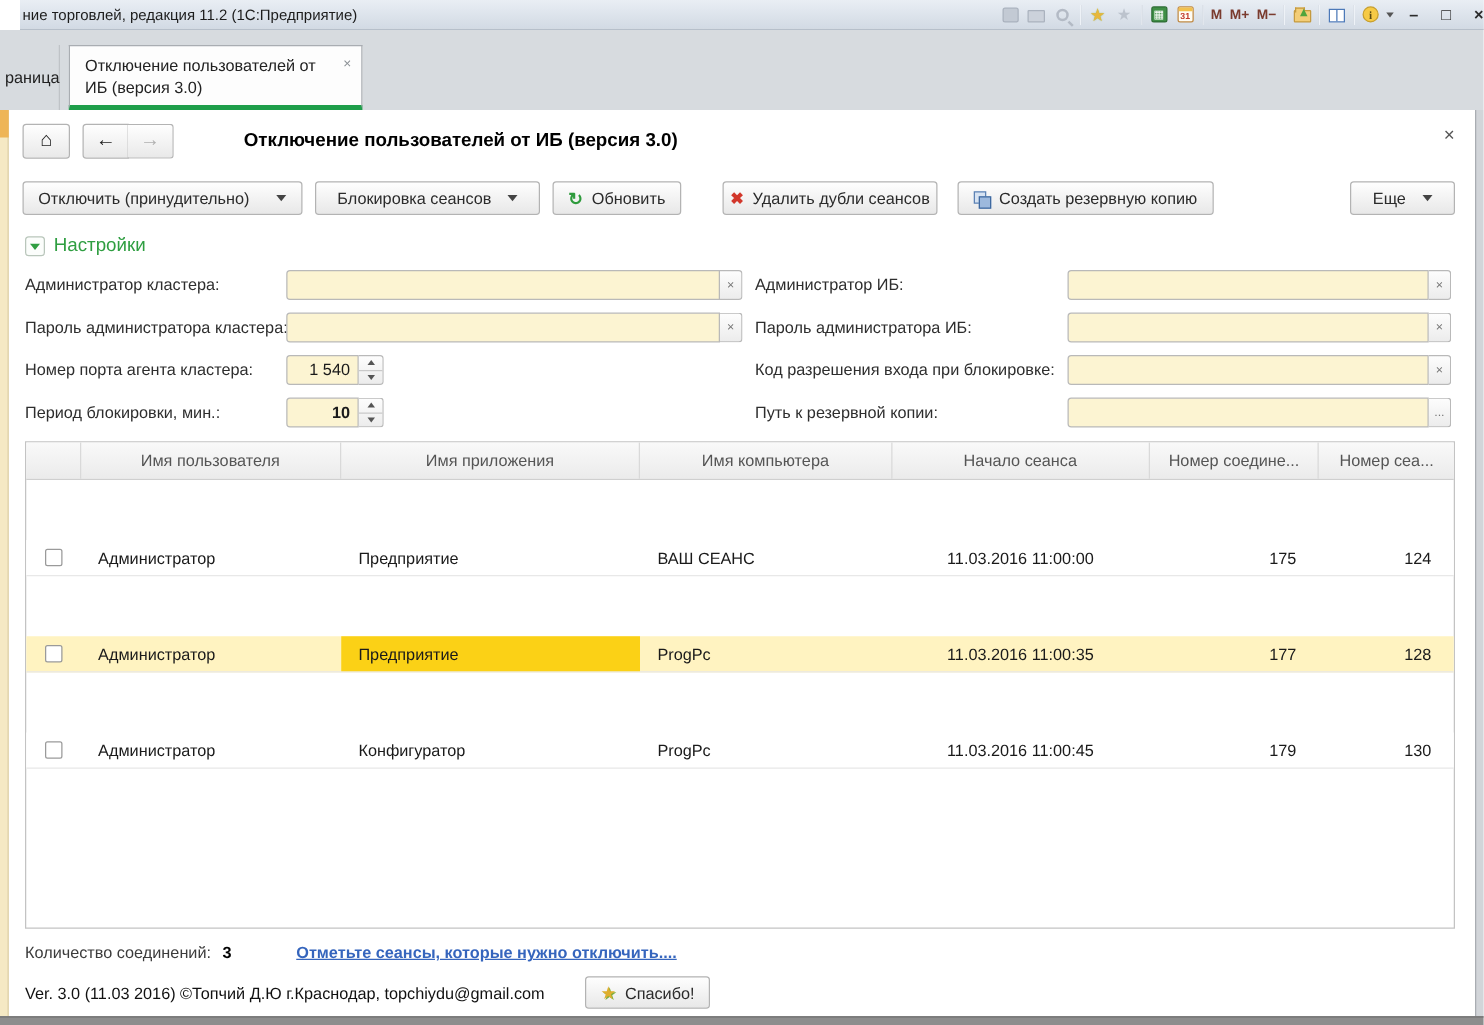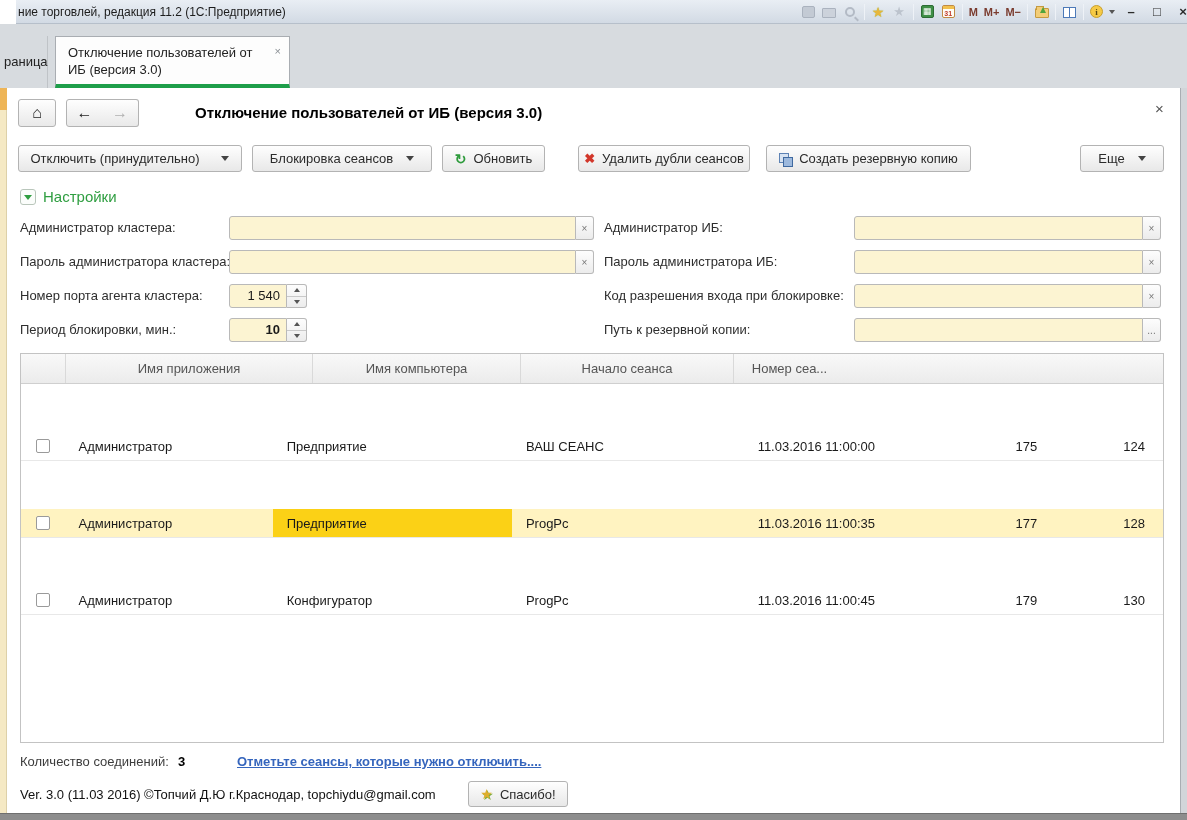--- a/index.html
+++ b/index.html
@@ -251,23 +251,25 @@
   <div class="fld-btn">×</div>
 </div>
 <div class="abs fld" style="left:854px;top:318px;">
   <div class="fld-box" style="width:289px;"></div>
   <div class="fld-btn">...</div>
 </div>
 
 <div class="abs grid">
   <div class="grid-head">
     <div class="gh-cell c0"></div>
+    <div class="gh-cell c1">Имя пользователя</div>
     <div class="gh-cell c2">Имя приложения</div>
     <div class="gh-cell c3">Имя компьютера</div>
     <div class="gh-cell c4">Начало сеанса</div>
+    <div class="gh-cell c5">Номер соедине...</div>
     <div class="gh-cell c6">Номер сеа...</div>
   </div>
 
   <div class="grid-row">
     <div class="gc c0">
         <span class="chk"></span>
       </div>
     <div class="gc c1 txt">Администратор</div>
     <div class="gc c2 txt">Предприятие</div>
     <div class="gc c3 txt">ВАШ СЕАНС</div>

